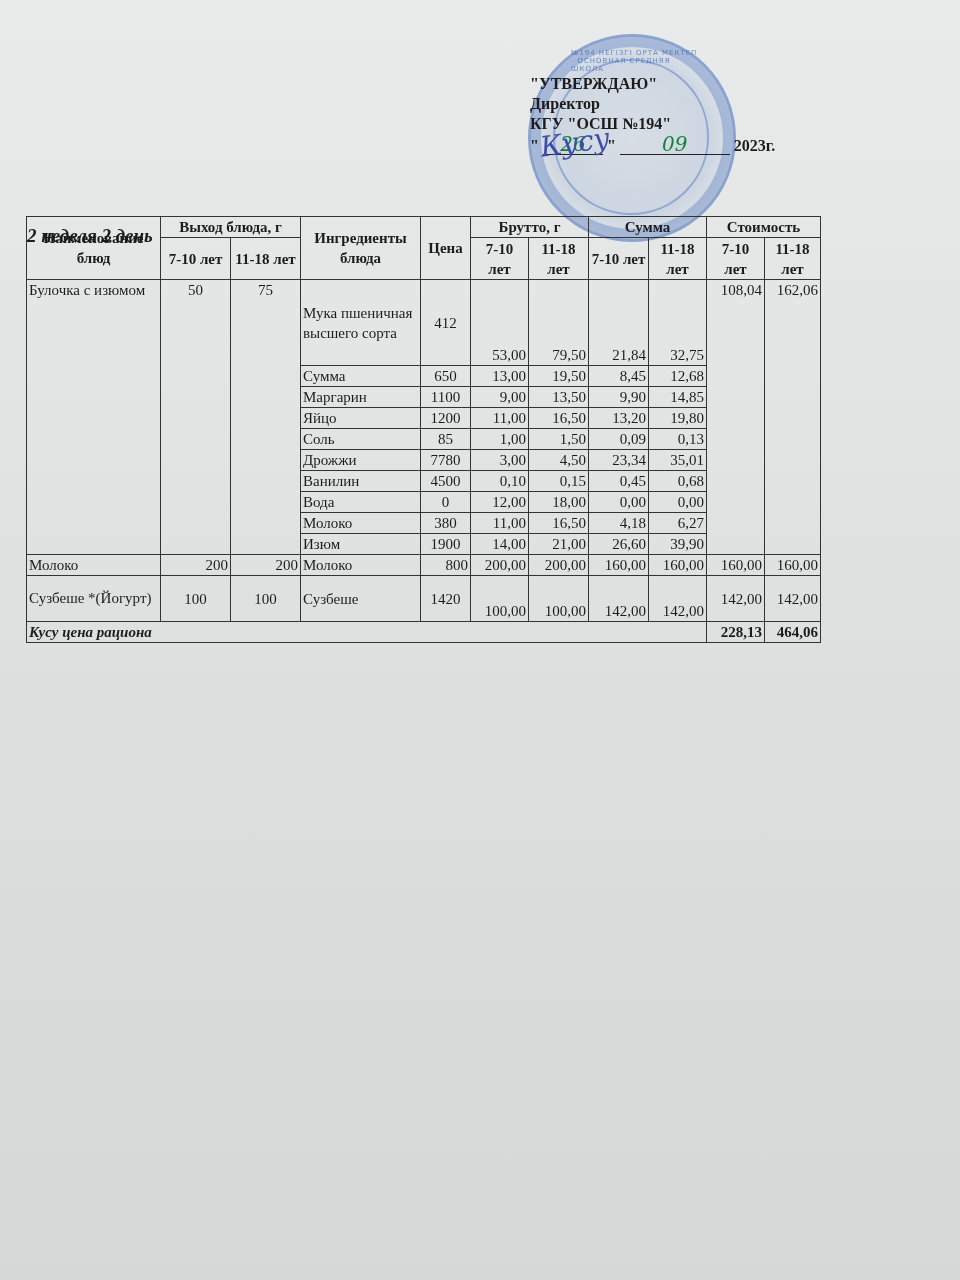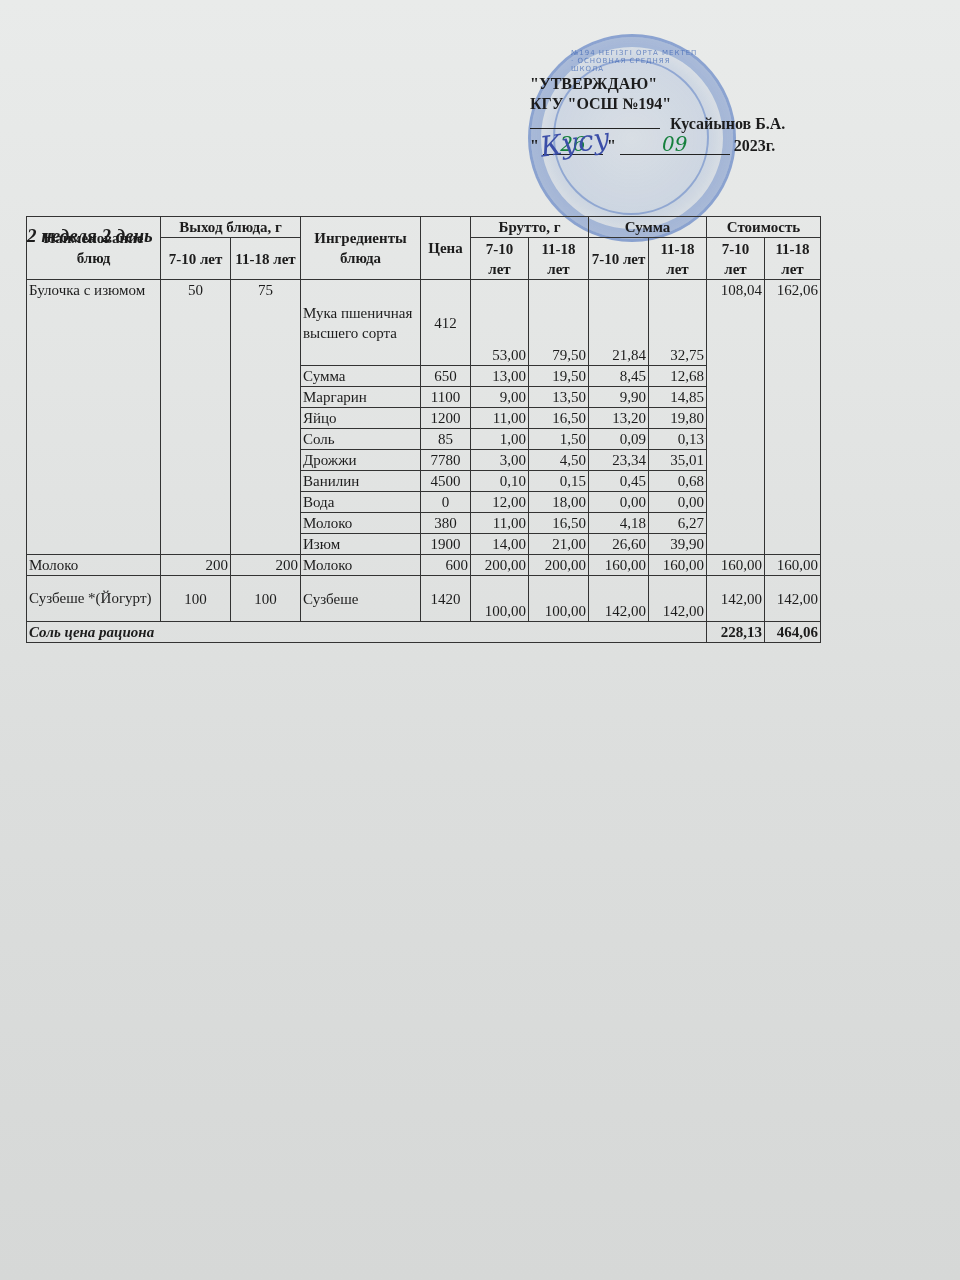--- a/index.html
+++ b/index.html
@@ -60,25 +60,22 @@
 </head>
 <body>
 
 <div class="stamp">
   <div class="stamp-ring"></div>
   <div class="stamp-text" style="width:130px;white-space:normal;">№194 НЕГІЗГІ ОРТА МЕКТЕП · ОСНОВНАЯ СРЕДНЯЯ ШКОЛА</div>
 </div>
 
 <div class="approve">
   <div>"УТВЕРЖДАЮ"</div>
+  <div>Директор</div>
   <div>КГУ "ОСШ №194"</div>
-  <div>
-    <span class="sign-line"></span>
-    <span style="margin-left:6px;">Кусайынов Б.А.</span>
-  </div>
   <div>
     <span>"</span>
     <span class="date-hand" style="display:inline-block;width:60px;text-align:center;border-bottom:1px solid #222;">26</span>
     <span>"</span>
     <span class="date-hand" style="display:inline-block;width:110px;text-align:center;border-bottom:1px solid #222;">09</span>
     <span>2023г.</span>
   </div>
 </div>
 <div class="signature">Кусу</div>
 
@@ -205,21 +202,21 @@
       <td class="rt">21,00</td>
       <td class="rt">26,60</td>
       <td class="rt">39,90</td>
     </tr>
 
     <tr style="height:19px">
       <td class="lt">Молоко</td>
       <td class="rt">200</td>
       <td class="rt">200</td>
       <td class="lt">Молоко</td>
-      <td class="rt">600</td>
+      <td class="rt">800</td>
       <td class="rt">200,00</td>
       <td class="rt">200,00</td>
       <td class="rt">160,00</td>
       <td class="rt">160,00</td>
       <td class="rt">160,00</td>
       <td class="rt">160,00</td>
     </tr>
 
     <tr style="height:46px">
       <td class="lt wrap mid" style="line-height:19px;">Сузбеше *(Йогурт)</td>
@@ -229,18 +226,18 @@
       <td class="ctr mid">1420</td>
       <td class="rt bot">100,00</td>
       <td class="rt bot">100,00</td>
       <td class="rt bot">142,00</td>
       <td class="rt bot">142,00</td>
       <td class="rt mid">142,00</td>
       <td class="rt mid">142,00</td>
     </tr>
 
     <tr style="height:20px">
-      <td colspan="9" class="lt total-label">Соль цена рациона</td>
+      <td colspan="9" class="lt total-label">Кусу цена рациона</td>
       <td class="rt total-val">228,13</td>
       <td class="rt total-val">464,06</td>
     </tr>
   </tbody>
 </table>
 
 </body></html>

